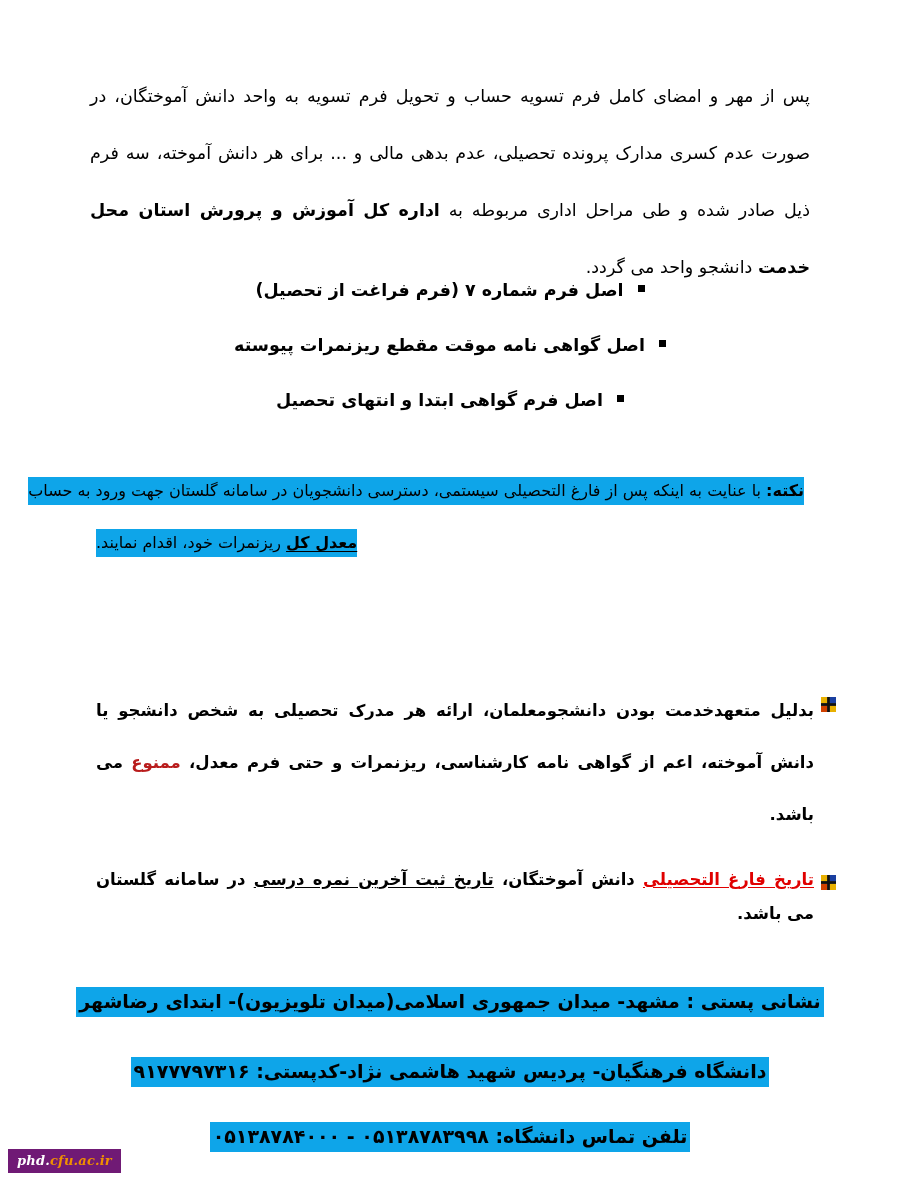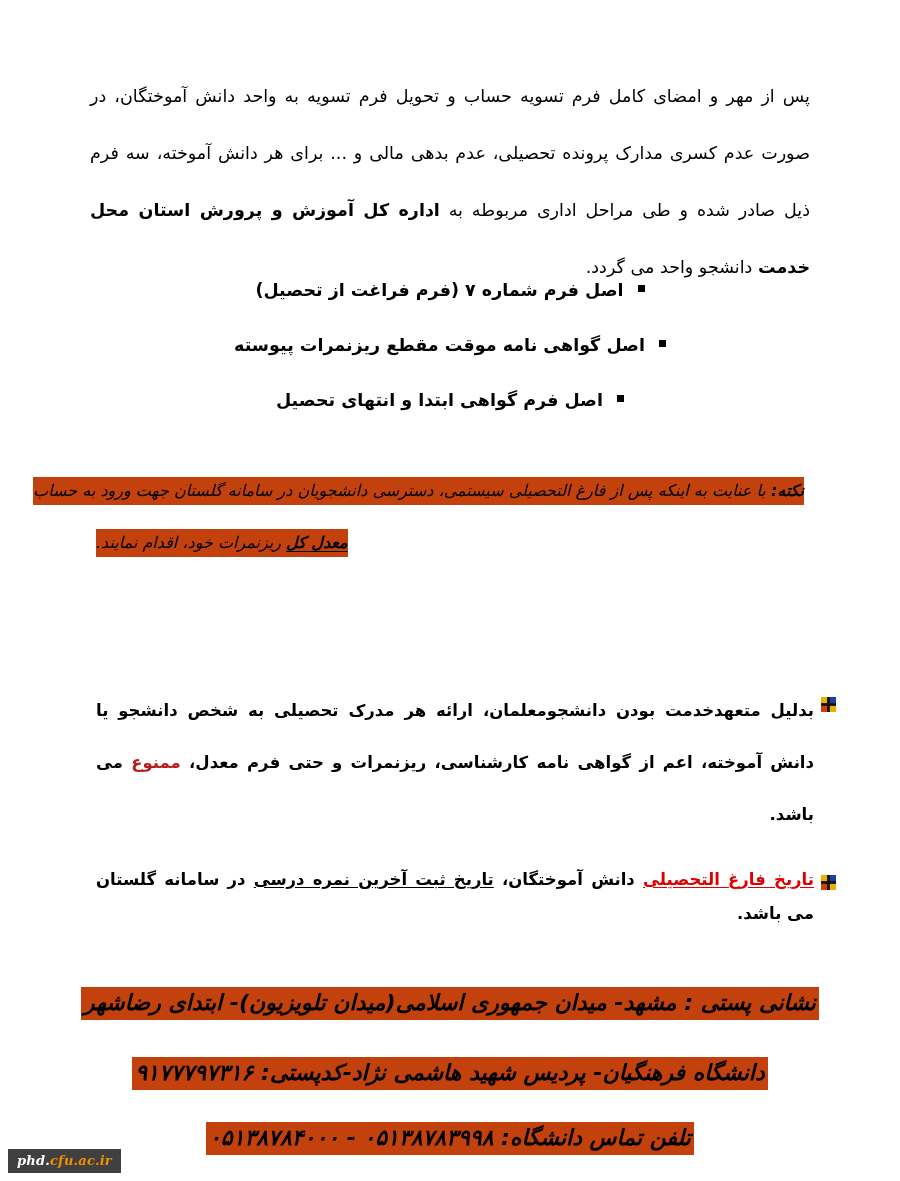--- a/index.html
+++ b/index.html
@@ -83,24 +83,23 @@
     font-size: 16px;
     line-height: 25px;
   }
   #note-block .nline {
     display: block;
     margin-bottom: 27px;
     white-space: nowrap;
   }
   #note-block .nline:last-child { margin-bottom: 0; }
   .hl {
-    background: #c2410c;
+    background: #0ea5e9;
     padding: 4px 0 5px 0;
     box-decoration-break: clone;
-    font-style: italic;
     -webkit-box-decoration-break: clone;
   }
   #note-line-1 { text-align: justify; }
   #note-line-2 { text-align: justify; }
   #note-line-3 { text-align: left; }
   .u { text-decoration: underline; text-underline-offset: 3px; }
 
   
   .arrow-para {
     position: absolute;
@@ -122,39 +121,39 @@
     height: 15px;
   }
   .red { color: #b91c1c; }
   .redu { color: #e00000; text-decoration: underline; text-underline-offset: 2px; }
   .blueu { color: #000000; text-decoration: underline; text-underline-offset: 2px; }
 
   
   .footer-line {
     position: absolute;
     direction: rtl;
-    font-size: 22px;
+    font-size: 19px;
     font-weight: bold;
     text-align: center;
     width: 100%;
     left: 0;
   }
   .footer-line .hl {
     padding: 3px 3px 5px 3px;
   }
   #footer-address { top: 990px; }
   #footer-campus  { top: 1060px; }
   #footer-phone   { top: 1125px; }
 
   
   #watermark {
     position: absolute;
     left: 8px;
     bottom: 8px;
-    background: #404040;
+    background: #701a75;
     color: #ffffff;
     font-family: "DejaVu Serif", "Liberation Serif", serif;
     font-style: italic;
     font-weight: bold;
     font-size: 13px;
     padding: 4px 9px 5px 9px;
     direction: ltr;
     letter-spacing: 0.2px;
   }
   #watermark .wm-accent { color: #f09000; }

